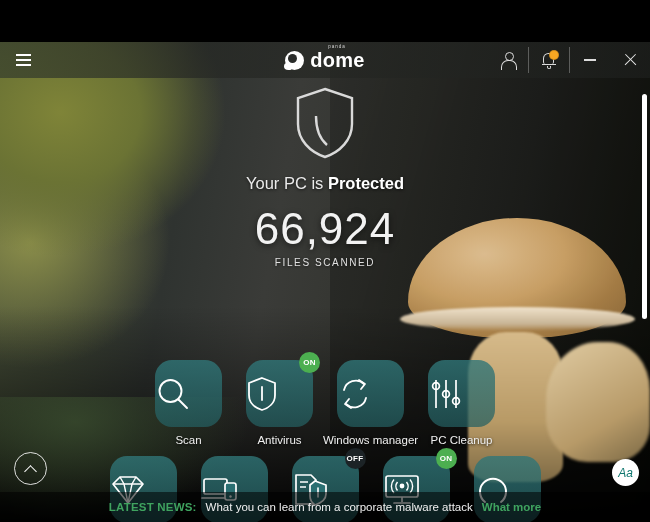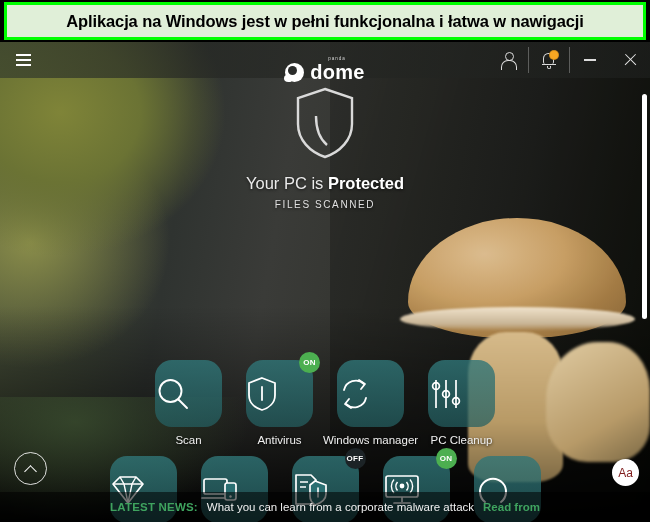--- a/index.html
+++ b/index.html
@@ -93,21 +93,21 @@
     z-index: 20;
   }
   .hamburger {
     width: 46px; height: 36px;
     display: flex; flex-direction: column; align-items: center; justify-content: center; gap: 3px;
     cursor: pointer;
   }
   .hamburger span { display: block; width: 15px; height: 2px; background: #fff; }
 
   .logo-wrap {
-    position: absolute; left: 0; right: 0; top: 12px; height: 36px;
+    position: absolute; left: 0; right: 0; top: 0; height: 36px;
     display: flex; align-items: center; justify-content: center; gap: 6px;
     pointer-events: none;
     text-align: center;
   }
   .logo-mark {
     width: 19px; height: 19px; border-radius: 50%;
     background: #fff; position: relative;
   }
   .logo-mark::before {
     content: ""; position: absolute; left: 3px; top: 3px;
@@ -249,23 +249,23 @@
     content: ""; position: absolute; left: 1px; top: 4px;
     width: 8px; height: 8px;
     border-left: 1.8px solid #fff; border-top: 1.8px solid #fff;
     transform: rotate(45deg);
   }
 
   
   .aa-btn {
     position: absolute; left: 612px; top: 417px;
     width: 27px; height: 27px; border-radius: 50%;
-    background: #fff; color: #7f1d1d;
+    background: #fff; color: #0f766e;
     display: flex; align-items: center; justify-content: center;
-    font-size: 12px; cursor: pointer; z-index: 15;
+    font-size: 12px; cursor: pointer; z-index: 15; font-style: italic;
   }
 
   
   .newsbar {
     position: absolute; left: 0; bottom: 0; width: 650px; height: 30px;
     display: flex; align-items: center; justify-content: center; gap: 9px;
     background: rgba(0,0,0,0.55);
     z-index: 16; padding: 0 0;
   }
   .news-label { font-size: 11.5px; font-weight: bold; color: #3fa35f; letter-spacing: 0.2px; white-space: nowrap; }
@@ -280,25 +280,20 @@
   .scrollbar-thumb {
     position: absolute; left: 1px; top: 16px; width: 5px; height: 225px;
     background: #fff; border-radius: 3px; cursor: pointer;
   }
 </style>
 </head>
 <body>
 
 <div class="screen">
 
-  <div class="banner">
-    <div class="banner-inner">
-      <div class="banner-text">Aplikacja na Windows jest w pełni funkcjonalna i łatwa w nawigacji</div>
-    </div>
-  </div>
 
   <div class="app">
 
     <div class="bg"></div>
     <div class="barkshade"></div>
     <div class="mush1"></div>
     <div class="mush1b"></div>
     <div class="mush2"></div>
     <div class="mush3"></div>
     <div class="greenleft"></div>
@@ -347,20 +342,21 @@
           <path d="M31 3 L58 12 V38 C58 54 46 66 31 71 C16 66 4 54 4 38 V12 Z" stroke="#e8e8e8" stroke-width="2.4" fill="none" opacity="0.92"></path>
           <path d="M22 30 C22 44 26 53 33 59" stroke="#e8e8e8" stroke-width="2.4" fill="none" opacity="0.92"></path>
         </svg>
       </div>
 
       <div class="status-text">
         <span>Your PC is </span><b>Protected</b>
       </div>
 
 
+      <div class="scan-count">66,924</div>
       <div class="scan-label">FILES SCANNED</div>
     </div>
 
     <div class="tiles">
 
       <div class="tile-row">
 
         <div class="tile">
           <div class="tile-box">
             <svg width="36" height="36" viewBox="0 0 36 36" fill="none">
@@ -484,17 +480,17 @@
 
     <div class="aa-btn">Aa</div>
 
     <div class="scrollbar-track">
       <div class="scrollbar-thumb"></div>
     </div>
 
     <div class="newsbar">
       <span class="news-label">LATEST NEWS:</span>
       <span class="news-text">What you can learn from a corporate malware attack</span>
-      <span class="news-more">Read from</span>
+      <span class="news-more">What more</span>
     </div>
 
   </div>
 </div>
 
 </body></html>

